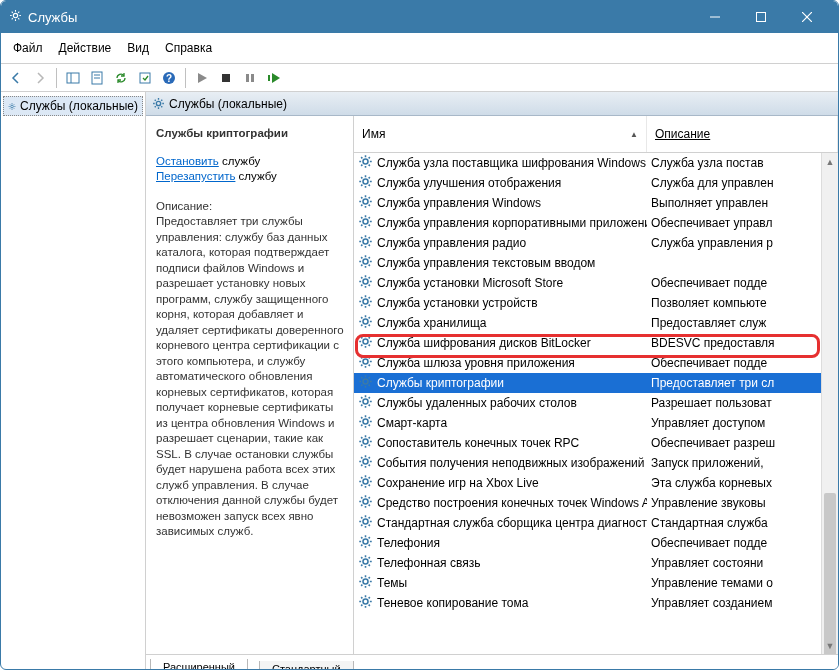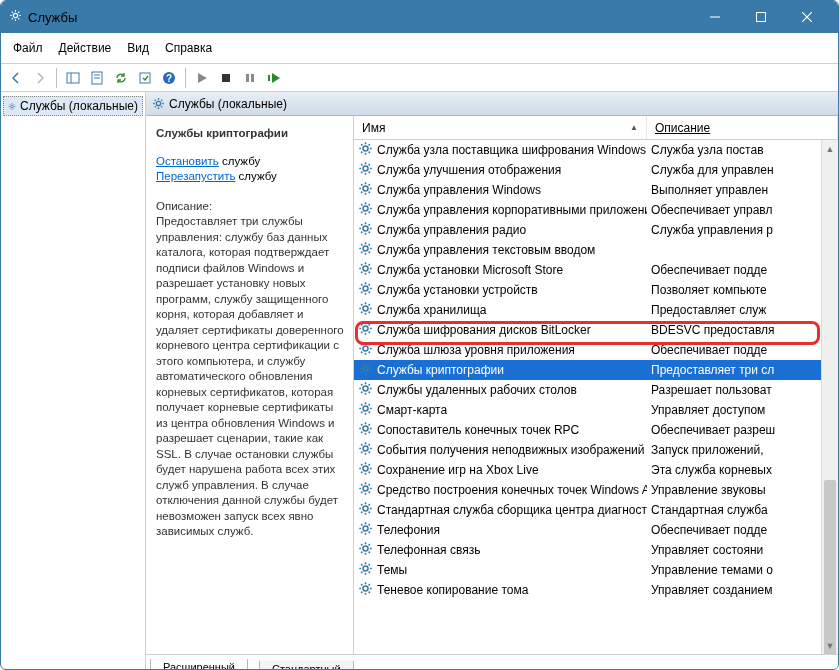--- a/index.html
+++ b/index.html
@@ -1,19 +1,19 @@
 <!DOCTYPE html>
 <html><head>
 <meta charset="utf-8">
 <style>
 * { box-sizing: border-box; margin: 0; padding: 0; font-family: "Segoe UI", Tahoma, sans-serif; }
 body { background: #fff; width: 839px; height: 670px; overflow: hidden; border: 1px solid #3a7aa8; border-radius: 6px; }
 
 
-.titlebar { height: 32px; background: #3a7aa8; color: #000000; display: flex; align-items: center; padding: 0 8px; font-size: 13px; border-radius: 5px 5px 0 0; }
+.titlebar { height: 32px; background: #3a7aa8; color: #ffffff; display: flex; align-items: center; padding: 0 8px; font-size: 13px; border-radius: 5px 5px 0 0; }
 .titlebar .icon { margin-right: 6px; }
 .titlebar .spacer { flex: 1; }
 .winbtn { width: 46px; height: 32px; display: flex; align-items: center; justify-content: center; color: #fff; cursor: pointer; }
 .winbtn svg { width: 10px; height: 10px; }
 
 
 .menubar { height: 31px; background: #fff; border-bottom: 1px solid #d0d0d0; display: flex; align-items: center; padding: 0 4px; font-size: 12px; }
 .menubar span { padding: 2px 8px; cursor: default; }
 
 
@@ -30,21 +30,21 @@
 .main-header { height: 24px; background: linear-gradient(#e8eef4,#cfdce8); border-bottom: 1px solid #a8b8c8; display: flex; align-items: center; padding: 0 6px; font-size: 12px; gap: 4px; }
 
 .columns { display: flex; flex: 1; overflow: hidden; position: relative; }
 .detail { width: 208px; border-right: 1px solid #d0d0d0; padding: 10px 8px 4px 10px; font-size: 11.5px; line-height: 1.35; overflow: hidden; }
 .detail .svc-name { font-weight: bold; color: #333; margin-bottom: 12px; }
 .detail a { color: #0066cc; text-decoration: underline; cursor: pointer; }
 .detail .actions { margin-bottom: 14px; }
 .detail .desc { color: #333; }
 
 .listwrap { flex: 1; display: flex; flex-direction: column; overflow: hidden; }
-.listhead { display: flex; height: 24px; border-bottom: 1px solid #d0d0d0; background: #fff; font-size: 12px; flex-shrink: 0; }
+.listhead { display: flex; height: 37px; border-bottom: 1px solid #d0d0d0; background: #fff; font-size: 12px; flex-shrink: 0; }
 .listhead .col { padding: 4px 8px; border-right: 1px solid #e8e8e8; display: flex; align-items: center; gap: 4px; }
 .col-name { width: 293px; }
 .col-desc { flex: 1; text-decoration: underline; }
 .listhead .sortmark { font-size: 8px; color: #555; margin-left: auto; }
 
 .list { flex: 1; overflow: hidden; position: relative; }
 .row { display: flex; align-items: center; height: 20px; font-size: 12px; white-space: nowrap; cursor: default; }
 .row .c1 { width: 293px; display: flex; align-items: center; gap: 4px; padding-left: 4px; overflow: hidden; }
 .row .c2 { flex: 1; padding-left: 4px; overflow: hidden; }
 .row.selected { background: #1a6fd4; color: #fff; }

